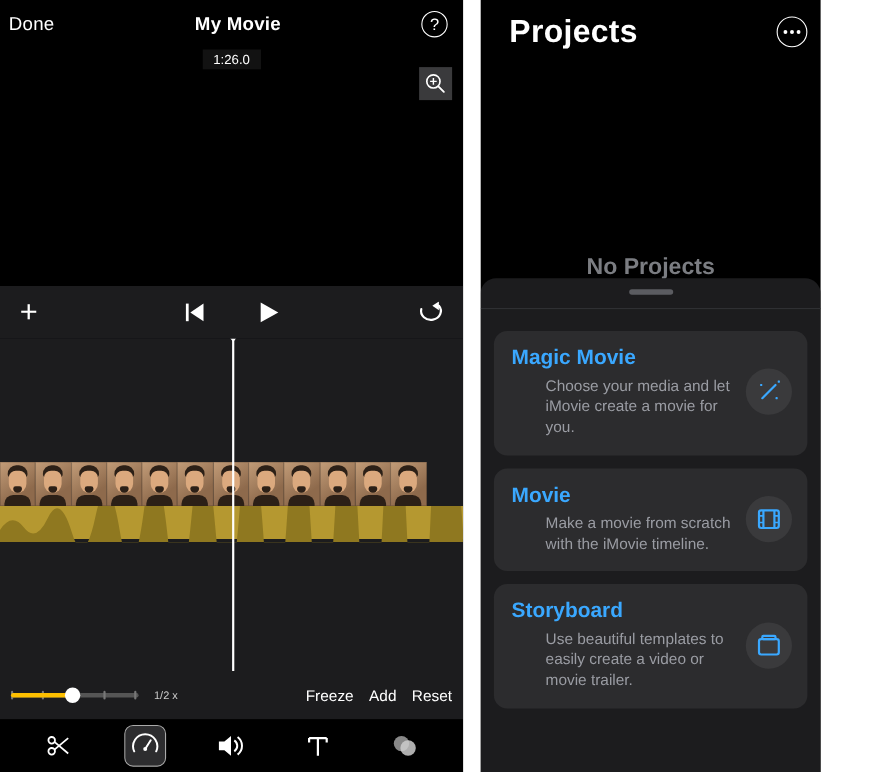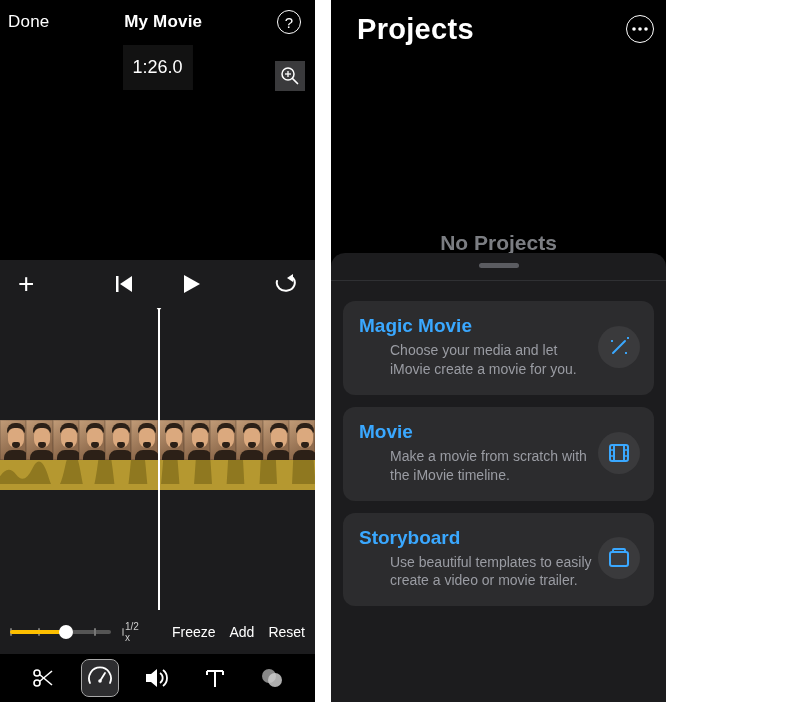--- a/index.html
+++ b/index.html
@@ -17,21 +17,21 @@
       background: #fff;
       overflow: hidden;
     }
     .pane {
       height: 702px;
       background: #000;
       position: relative;
       overflow: hidden;
     }
     
-    .left { width: 315px; }
+    .left { width: 421px; }
     .l-topbar {
       height: 44px;
       display: flex;
       align-items: center;
       justify-content: space-between;
       padding: 0 14px 0 8px;
       color: #fff;
     }
     .l-done { font-size: 17px; letter-spacing: 0.2px; }
     .l-title { font-size: 17px; font-weight: 600; letter-spacing: 0.2px; }
@@ -50,22 +50,22 @@
       width: 150px; height: 203px;
       background: linear-gradient(120deg,#5b4230,#7a5a3e 55%,#3d2e22);
       position: relative;
       overflow: hidden;
     }
     .l-tc {
       position: absolute;
       top: 1px; left: 50%; transform: translateX(-50%);
       background: rgba(20,20,20,0.92);
       color: #fff;
-      font-size: 18px;
-      padding: 12px 10px;
+      font-size: 12px;
+      padding: 2px 10px;
     }
     .l-zoom {
       position: absolute;
       top: 17px; right: 10px;
       width: 30px; height: 30px;
       background: #3a3a3c;
       display: flex; align-items: center; justify-content: center;
     }
     .l-playbar {
       height: 48px;
@@ -168,21 +168,21 @@
     }
 
     
     .tiny { width: 100%; height: 100%; position: relative; overflow: hidden; }
     .tiny .th { position: absolute; left: 7px; top: 3px; width: 18px; height: 11px; background: #2c2017; border-radius: 10px 10px 4px 4px; }
     .tiny .tf { position: absolute; left: 8px; top: 8px; width: 16px; height: 20px; background: #dba97e; border-radius: 8px 8px 10px 10px; }
     .tiny .tb { position: absolute; left: 12px; top: 22px; width: 8px; height: 6px; background: #2c2017; border-radius: 3px 3px 5px 5px;}
     .tiny .ts { position: absolute; left: 4px; top: 30px; width: 24px; height: 10px; background: #2c2017; border-radius: 8px 8px 0 0;}
 
     
-    .right { width: 335px; }
+    .right { width: 309px; }
     .r-topbar {
       height: 58px;
       display: flex; align-items: center; justify-content: space-between;
       padding: 0 12px;
       color: #fff;
     }
     .r-title { font-size: 29px; font-weight: 700; letter-spacing: 0.3px; margin-left: 14px;}
     .r-more {
       width: 28px; height: 28px; border: 1.5px solid #fff; border-radius: 50%;
       display: flex; align-items: center; justify-content: center;

